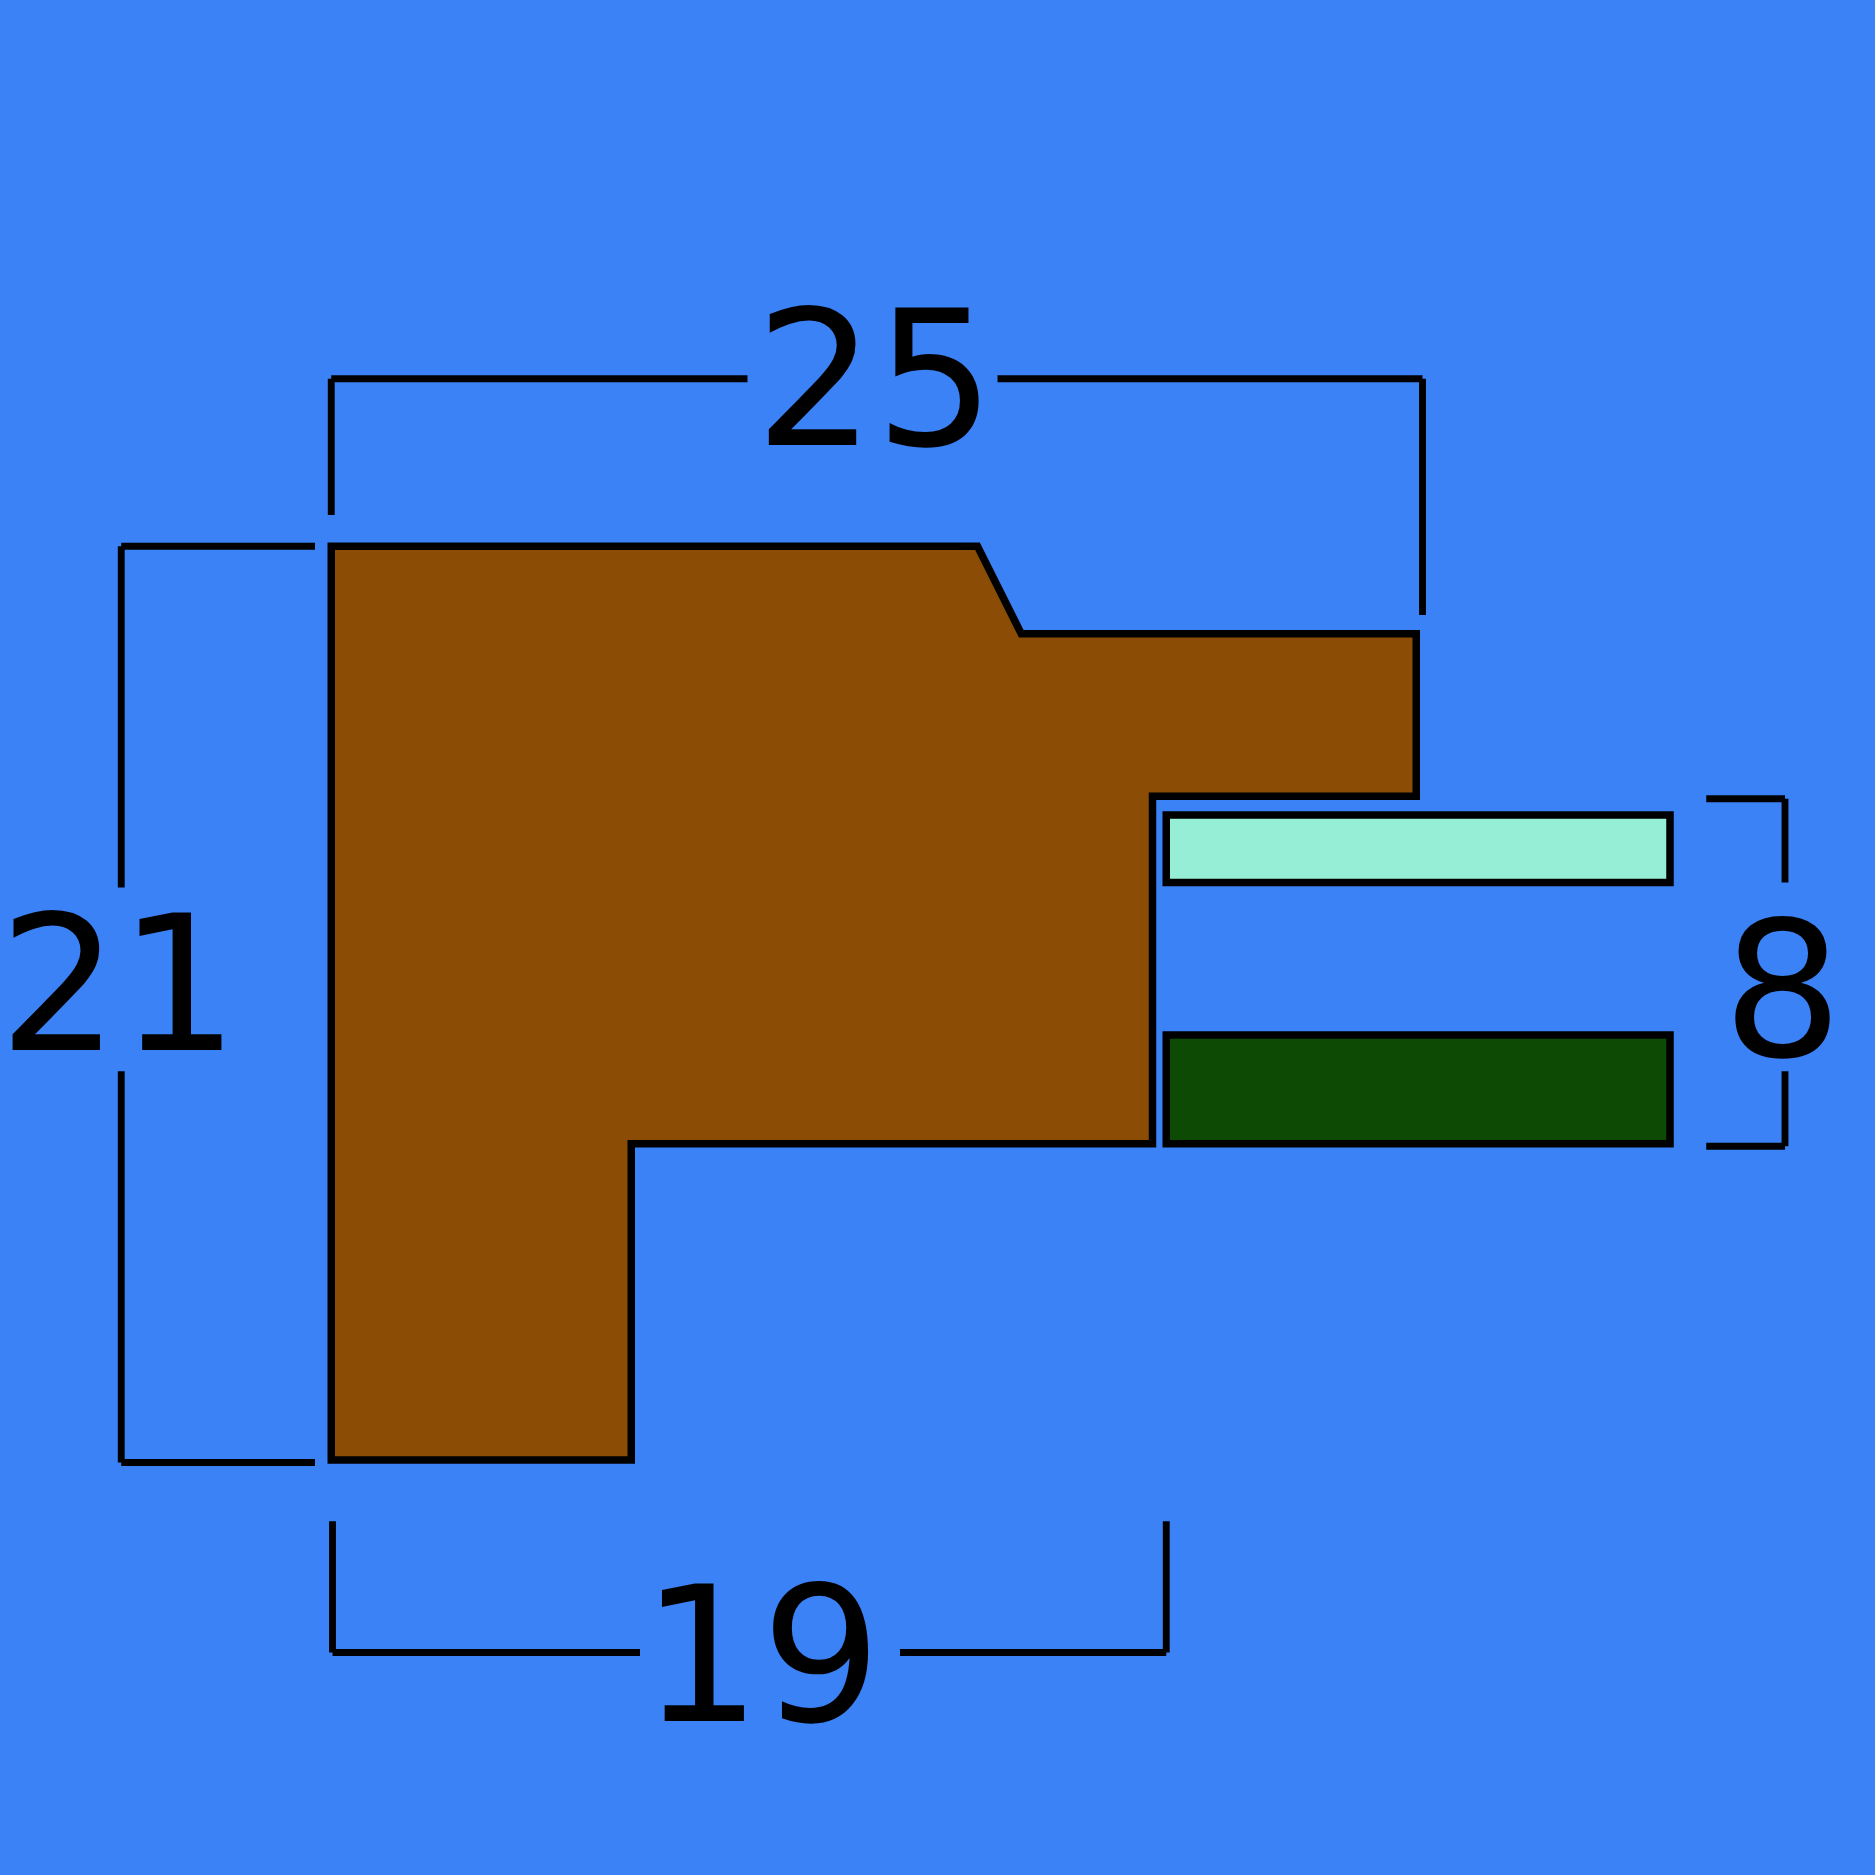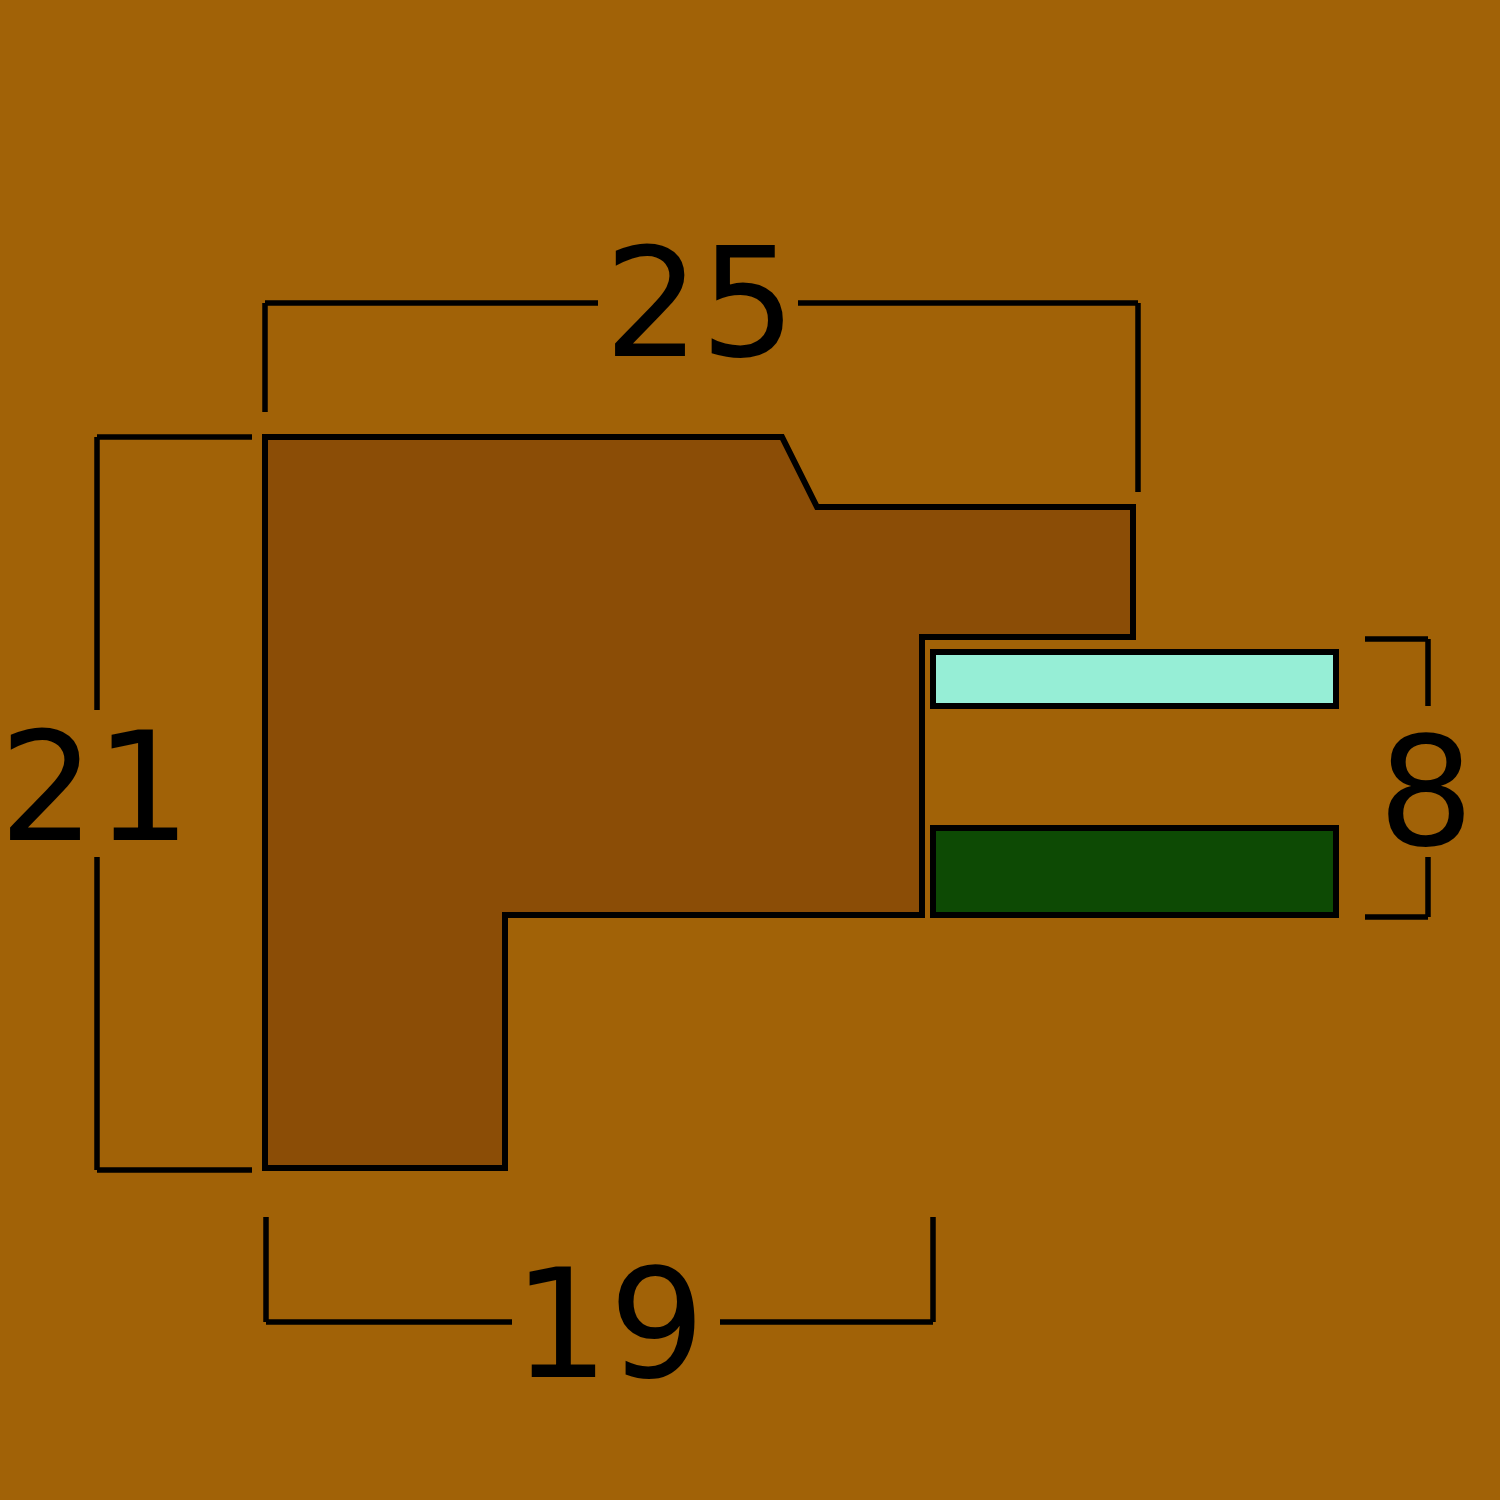--- a/index.html
+++ b/index.html
@@ -4,21 +4,21 @@
 <style>
   html, body {
     margin: 0;
     padding: 0;
     background: #ffffff;
   }
   .stage {
     width: 1500px;
     height: 1500px;
     position: relative;
-    background: #a16207;
+    background: #3b82f6;
   }
   svg.drawing {
     display: block;
     width: 1500px;
     height: 1500px;
   }
   .shape {
     stroke: #000000;
     stroke-width: 6;
     stroke-linejoin: miter;

